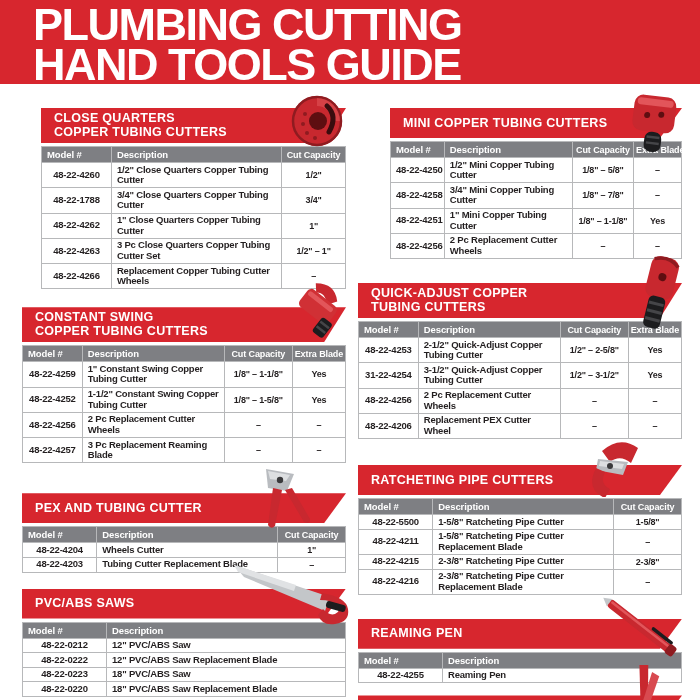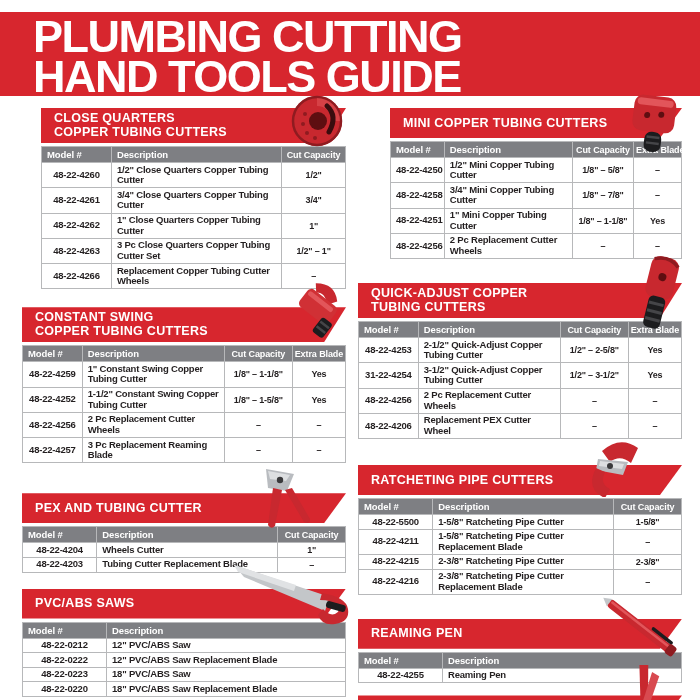--- a/index.html
+++ b/index.html
@@ -5,21 +5,21 @@
   :root{
     --red:#d7262e; --gray:#7e7f83; --line:#b7b8ba; --text:#231f20;
   }
   *{box-sizing:border-box;}
   html,body{margin:0;padding:0;}
   body{
     width:700px;height:700px;position:relative;overflow:hidden;background:#fff;
     font-family:"Liberation Sans", sans-serif;color:var(--text);
   }
   .banner{
-    position:absolute;top:12px;left:0;width:700px;height:84px;background:var(--red);
+    position:absolute;top:0;left:0;width:700px;height:84px;background:var(--red);
   }
   .banner h1{
     margin:0;padding:5px 0 0 33px;color:#fff;font-weight:bold;
     font-size:45px;line-height:.88;letter-spacing:-1.5px;white-space:pre-line;
   }
   .columns{
     position:absolute;left:22px;top:84px;width:660px;display:flex;gap:12px;
   }
   .col{flex:1;min-width:0;}
   .section{position:relative;}
@@ -115,21 +115,21 @@
               <th class="col-num">Cut Capacity</th>
             </tr>
           </thead>
           <tbody>
             <tr>
               <td class="col-model">48-22-4260</td>
               <td class="col-desc">1/2" Close Quarters Copper Tubing Cutter</td>
               <td class="col-num">1/2"</td>
             </tr>
             <tr>
-              <td class="col-model">48-22-4261</td>
+              <td class="col-model">48-22-1788</td>
               <td class="col-desc">3/4" Close Quarters Copper Tubing Cutter</td>
               <td class="col-num">3/4"</td>
             </tr>
             <tr>
               <td class="col-model">48-22-4262</td>
               <td class="col-desc">1" Close Quarters Copper Tubing Cutter</td>
               <td class="col-num">1"</td>
             </tr>
             <tr>
               <td class="col-model">48-22-4263</td>

